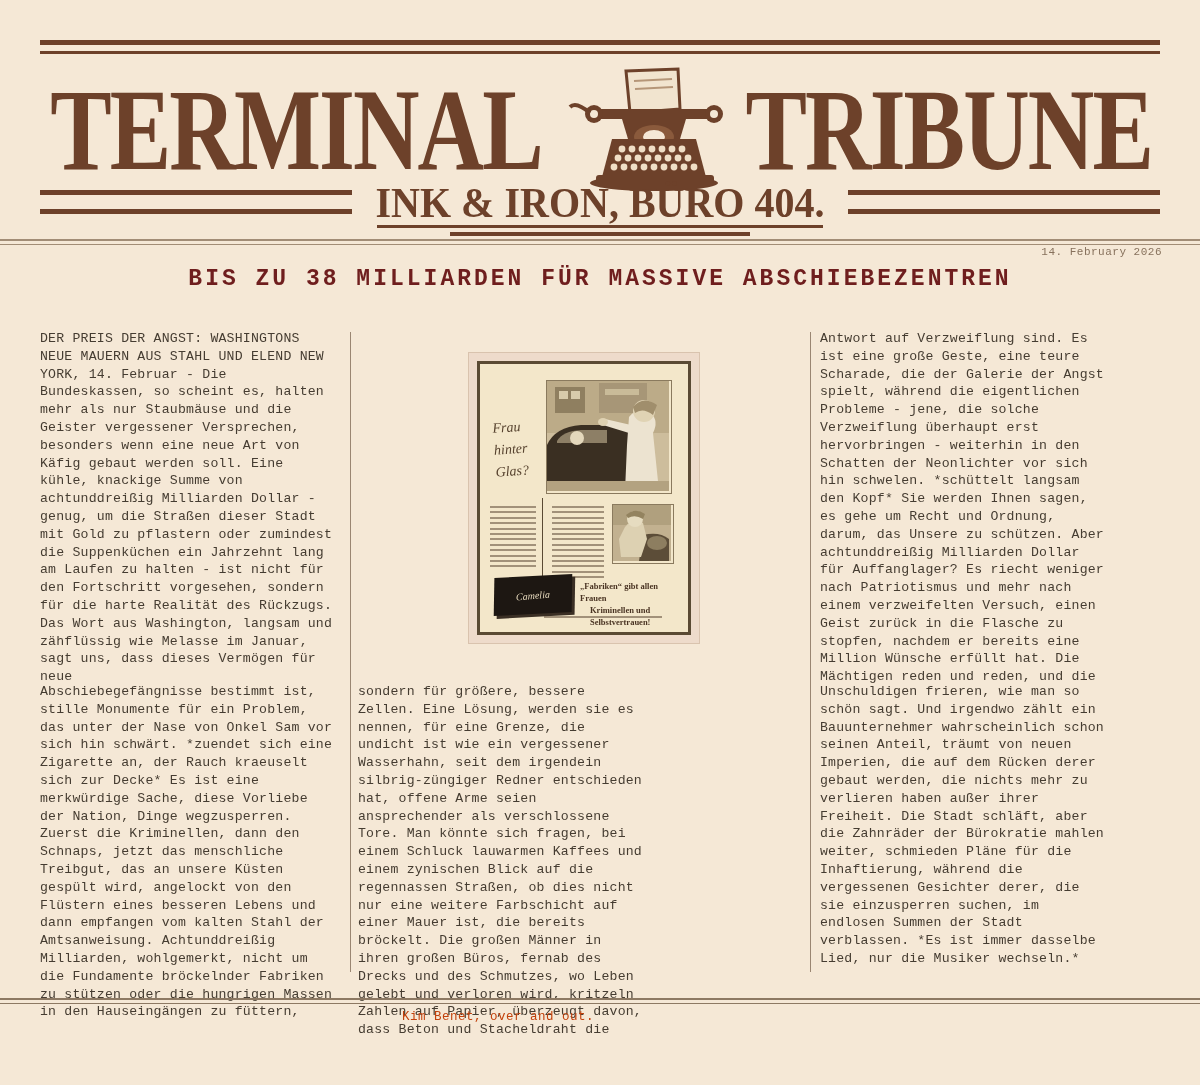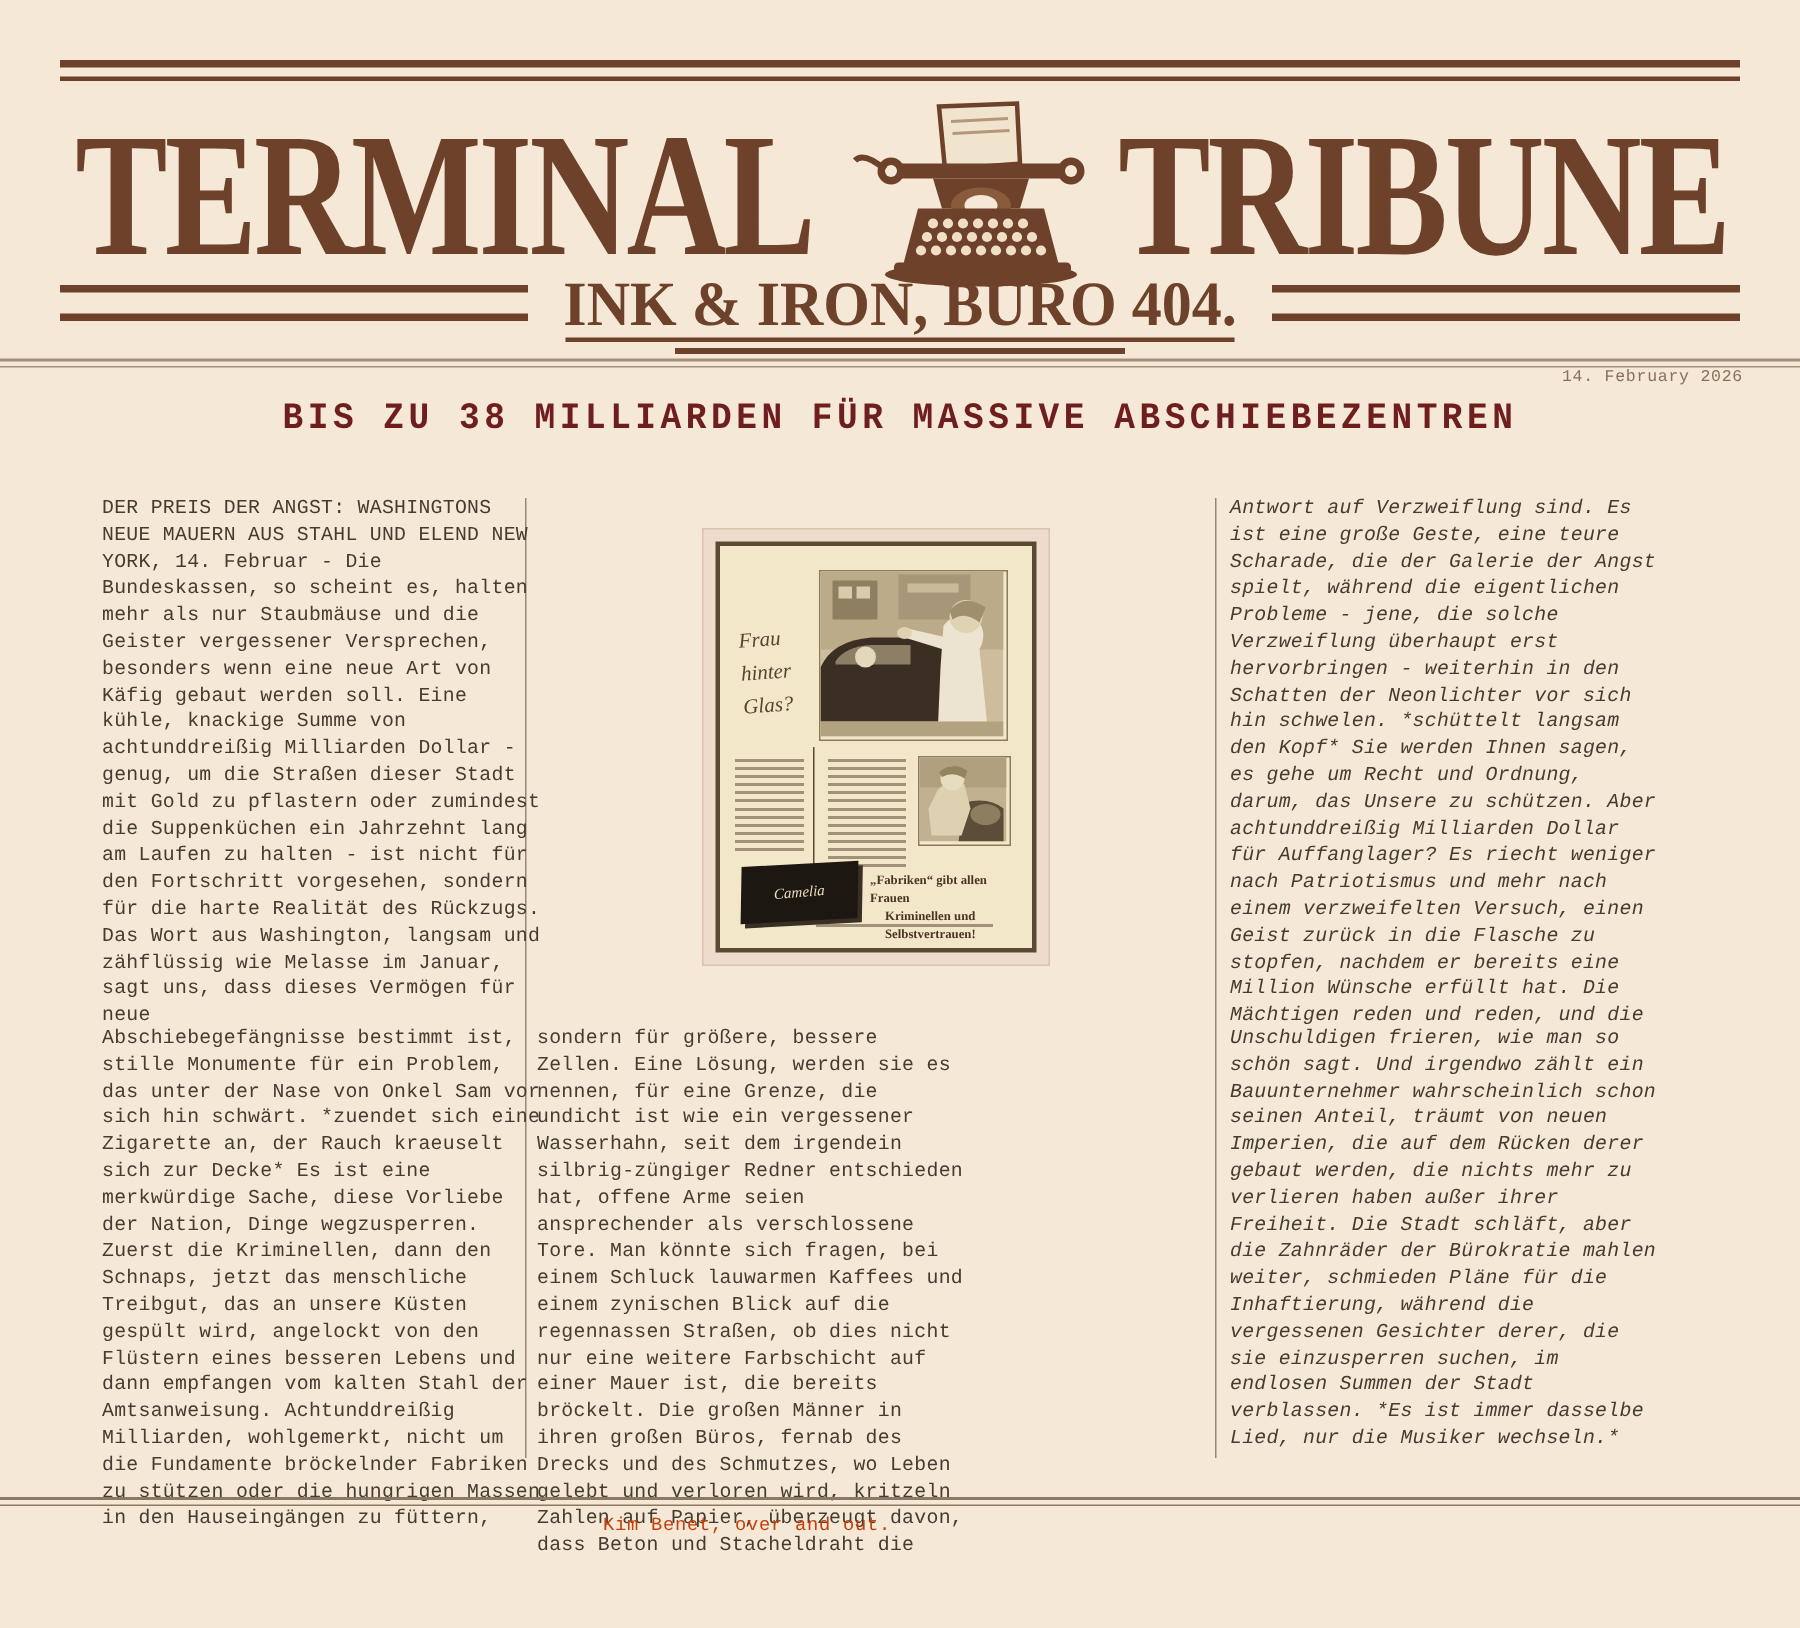--- a/index.html
+++ b/index.html
@@ -50,23 +50,23 @@
     font-size:23px;font-weight:bold;letter-spacing:3px;
     color:#6f1e1e;transform:scaleY(1.08);
   }
 
   
   .col-divider{width:1px;top:332px;height:640px;background:#9a8672;}
   .divider-1{left:350px;}
   .divider-2{left:810px;}
 
   .news-col{font-size:13.2px;line-height:17.8px;letter-spacing:.2px;text-align:left;}
-  .col-left{left:40px;top:330px;width:296px;height:645px;margin-left:28px;}
+  .col-left{left:40px;top:330px;width:296px;height:645px;}
   .col-mid-text{left:358px;top:683px;width:290px;}
-  .col-right{left:820px;top:330px;width:288px;height:645px;font-style:italic;}
+  .col-right{left:820px;top:330px;width:288px;height:645px;}
   .para-block2{position:absolute;left:0;top:353px;width:100%;}
   .para-block1{position:absolute;left:0;top:0;width:100%;}
 
   
   .ad-outer{
     left:468px;top:352px;width:232px;height:292px;
     background:#eedbcb;
     box-shadow:0 0 0 1px #d9c3ae inset;
     display:flex;align-items:center;justify-content:center;
   }

